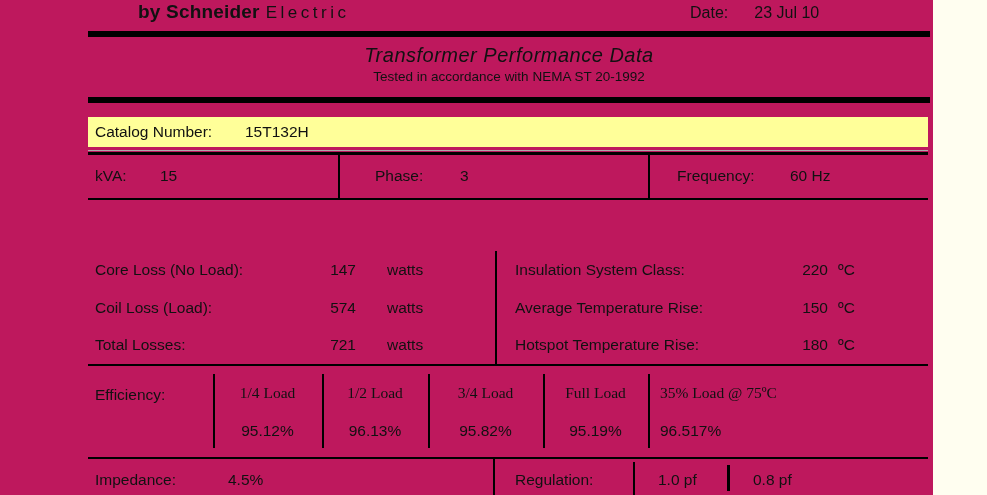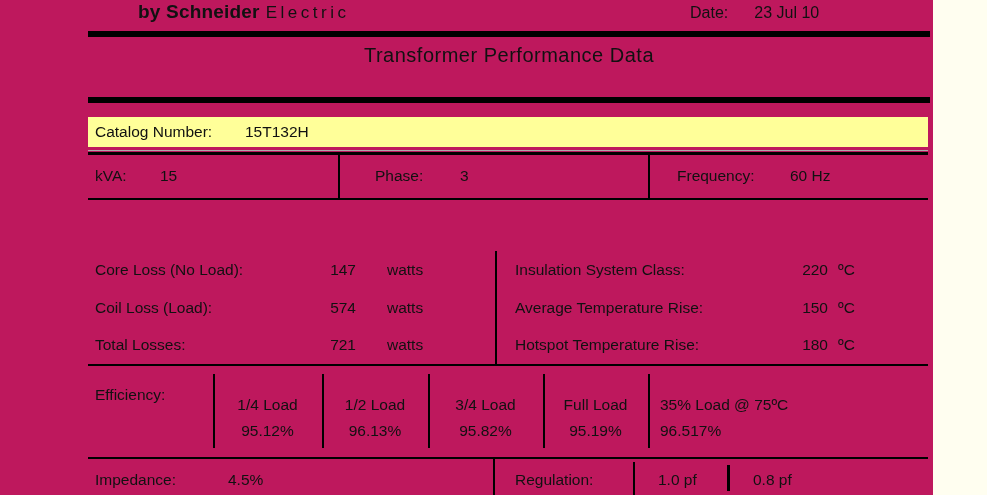--- a/index.html
+++ b/index.html
@@ -16,21 +16,21 @@
   .brand{position:absolute;left:138px;top:1px;font-size:19px;white-space:nowrap;}
   .brand .bold{font-weight:bold;letter-spacing:0.2px;}
   .brand .spaced{font-size:17px;letter-spacing:3.5px;margin-left:6px;}
   .date-row{position:absolute;left:690px;top:4px;font-size:16px;white-space:nowrap;}
   .date-row .val{margin-left:26px;}
 
   .rule-thick{position:absolute;left:88px;width:842px;height:6px;background:#000;}
   .rule1{top:31px;}
   .rule2{top:97px;}
 
-  .doc-title{position:absolute;left:88px;top:44px;width:842px;text-align:center;font-size:20px;letter-spacing:0.5px;}
+  .doc-title{position:absolute;left:88px;top:44px;width:842px;text-align:center;font-size:20px;letter-spacing:0.5px;font-style:italic;}
   .doc-subtitle{position:absolute;left:88px;top:69px;width:842px;text-align:center;font-size:13.5px;}
 
   
   .catalog-row{position:absolute;left:88px;top:117px;width:840px;height:30px;background:#FFFF99;font-size:15.5px;}
   .catalog-row .lbl{position:absolute;left:7px;top:6px;}
   .catalog-row .val{position:absolute;left:157px;top:6px;}
   .rule-cat{position:absolute;left:88px;top:150px;width:840px;height:1px;background:#aaa;}
   .rule-cat2{position:absolute;left:88px;top:152px;width:840px;height:3px;background:#000;}
 
   .row{position:absolute;left:88px;width:840px;font-size:15.5px;border-bottom:2px solid #000;}
@@ -48,21 +48,21 @@
   .loss-section .vdiv{top:0;bottom:0;}
   .loss-row span{position:absolute;}
   .lr0{top:10px;} .lr1{top:48px;} .lr2{top:85px;}
   .num{display:inline-block;text-align:right;}
 
   
   .eff-section{top:364px;height:93px;}
   .eff-section .vdiv{top:10px;height:74px;bottom:auto;}
   .eff-label{position:absolute;left:7px;top:22px;}
   .eff-col{position:absolute;top:0;text-align:center;}
-  .eff-col .hdr{position:absolute;left:0;right:0;top:32px;}
+  .eff-col .hdr{position:absolute;left:0;right:0;top:20px;font-family:Liberation Serif, serif;}
   .eff-col .val{position:absolute;left:0;right:0;top:58px;}
   .eff-col5{text-align:left;}
   .eff-col5 .hdr,.eff-col5 .val{left:12px;right:auto;}
 
   
   .bottom-row{position:absolute;left:88px;top:457px;width:840px;height:38px;font-size:15.5px;}
   .bottom-row span{position:absolute;top:14px;}
   .bdiv-main{position:absolute;left:405px;top:0;width:2px;height:38px;background:#000;}
   .bdiv-thin{position:absolute;left:545px;top:5px;width:2px;height:33px;background:#000;}
   .bdiv-bold{position:absolute;left:639px;top:8px;width:3px;height:26px;background:#000;}
@@ -75,20 +75,21 @@
 
   <div class="brand">
     <span class="bold">by Schneider</span><span class="spaced">Electric</span>
   </div>
   <div class="date-row">
     <span>Date:</span><span class="val">23 Jul 10</span>
   </div>
   <div class="rule-thick rule1"></div>
 
   <div class="doc-title">Transformer Performance Data</div>
+  <div class="doc-subtitle">Tested in accordance with NEMA ST 20-1992</div>
   <div class="rule-thick rule2"></div>
 
   <div class="catalog-row">
     <span class="lbl">Catalog Number:</span>
     <span class="val">15T132H</span>
   </div>
   <div class="rule-cat"></div>
   <div class="rule-cat2"></div>
 
   <div class="row kva-row">

